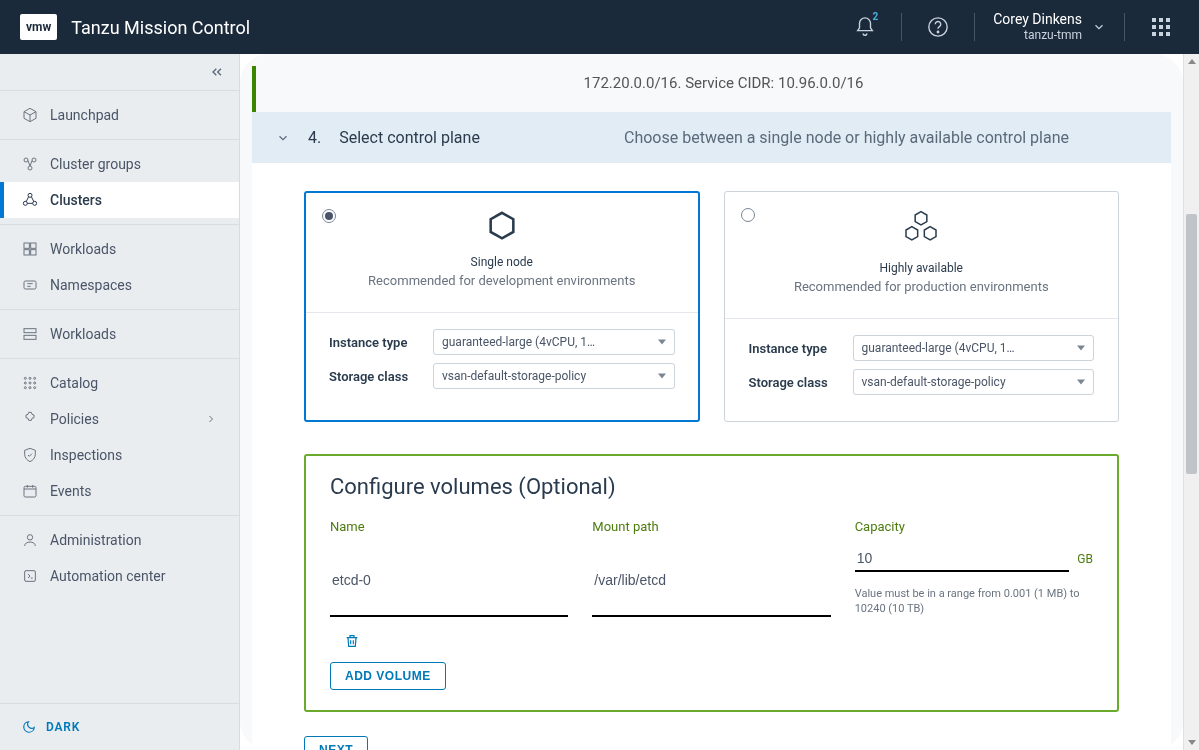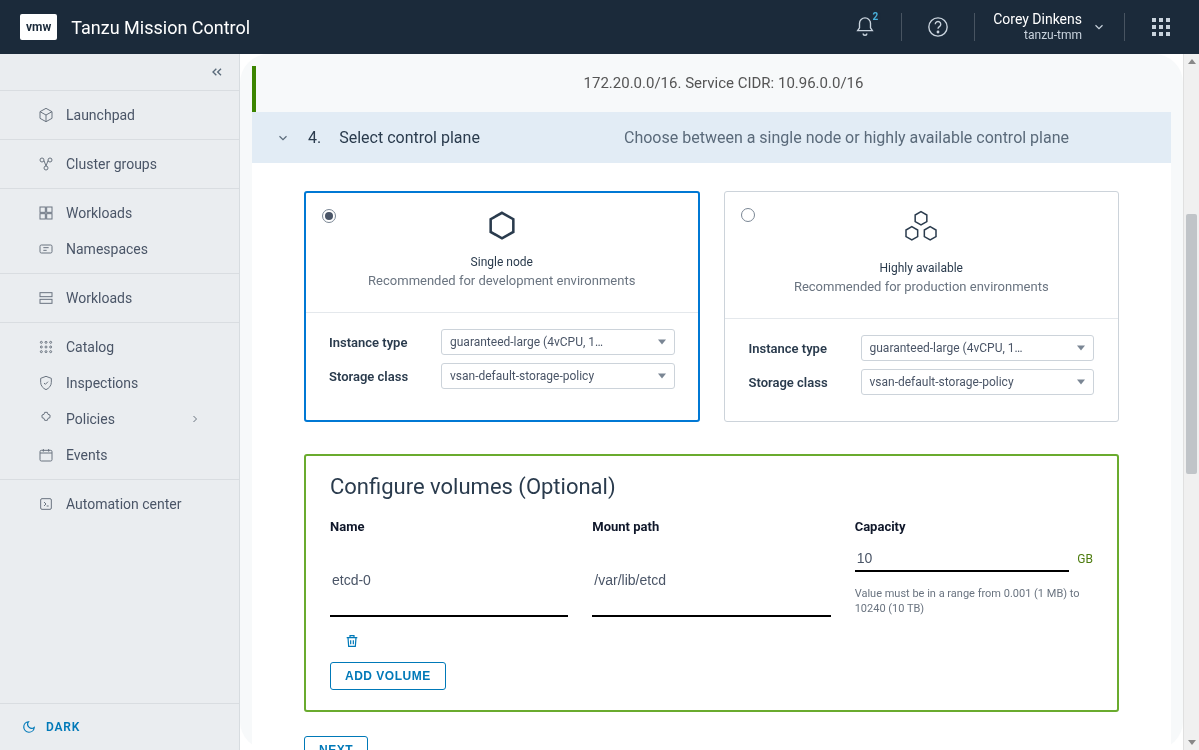--- a/index.html
+++ b/index.html
@@ -12,21 +12,21 @@
 .icon-btn { width: 36px; height: 36px; display: flex; align-items: center; justify-content: center; cursor: pointer; position: relative; }
 .sep { width: 1px; height: 28px; background: rgba(255,255,255,0.2); }
 .badge { position: absolute; top: 2px; right: 2px; background: #1b2a3a; color: #49afd9; font-size: 10px; font-weight: 700; padding: 0 3px; border-radius: 8px; }
 .user { display: flex; align-items: center; gap: 10px; cursor: pointer; }
 .user-names { text-align: right; line-height: 1.3; }
 .user-name { font-size: 14px; }
 .user-tenant { font-size: 12px; color: #c9d3dd; }
 .body { flex: 1; display: flex; min-height: 0; }
 .sidebar { width: 240px; background: #eaedf0; display: flex; flex-direction: column; border-right: 1px solid #d7dce0; }
 .collapse { height: 36px; display: flex; justify-content: flex-end; align-items: center; padding-right: 14px; cursor: pointer; }
-.nav-group { border-top: 1px solid #d9dde1; padding: 6px 16px; }
+.nav-group { border-top: 1px solid #d9dde1; padding: 6px 0; }
 .nav-group:first-of-type { border-top: none; }
 .nav-item { display: flex; align-items: center; gap: 12px; padding: 10px 22px; font-size: 14px; color: #4a5567; cursor: pointer; }
 .nav-item svg { flex-shrink: 0; }
 .nav-item.active { background: #fff; color: #2a3b4d; border-left: 4px solid #0078d4; padding-left: 18px; font-weight: 500; }
 .dark-toggle { margin-top: auto; padding: 16px 22px; display: flex; gap: 10px; align-items: center; color: #0079b8; font-size: 12px; font-weight: 600; letter-spacing: 0.8px; cursor: pointer; border-top: 1px solid #d9dde1; }
 .main { flex: 1; display: flex; min-height: 0; }
 .content { flex: 1; overflow-y: auto; background: #f7f9fa; padding: 12px; border-radius: 29px; }
 .scrollbar-track { width: 16px; background: #f0f0f0; border-left: 1px solid #e0e0e0; position: relative; }
 .scrollbar-btn { height: 16px; display:flex; align-items:center; justify-content:center; cursor:pointer; }
 .scrollbar-thumb { position: absolute; left: 2px; right: 2px; top: 160px; height: 260px; background: #c0c4c8; border-radius: 2px; cursor: pointer; }
@@ -39,29 +39,29 @@
 .card { flex: 1; border: 1px solid #ccd3da; border-radius: 3px; padding: 18px 24px 18px; position: relative; cursor: pointer; }
 .card.selected { border: 2px solid #0078d4; padding: 17px 23px 17px; }
 .card-radio { position: absolute; top: 16px; left: 16px; width: 14px; height: 14px; border: 1px solid #7a8694; border-radius: 50%; display:flex; align-items:center; justify-content:center; }
 .card-radio.checked::after { content:''; width:8px; height:8px; background:#4a5567; border-radius:50%; }
 .card-top { text-align:center; }
 .card-icon { margin: 0 auto 8px; }
 .card-title { font-size: 12px; font-weight: 400; color: #2a3b4d; margin-bottom: 4px; }
 .card-sub { font-size: 13px; color: #6a7480; margin-bottom: 24px; text-align: center; }
 .card-divider { border-top: 1px solid #e4e8ec; margin: 0 -24px 16px; }
 .selected .card-divider { margin: 0 -23px 16px; }
-.field-row { display: flex; align-items: center; gap: 12px; margin-bottom: 8px; }
+.field-row { display: flex; align-items: center; gap: 4px; margin-bottom: 8px; }
 .field-label { width: 100px; font-size: 13px; color: #2a3b4d; font-weight: 600; }
 .select { flex: 1; border: 1px solid #ccd3da; border-radius: 3px; padding: 5px 22px 5px 8px; font-size: 12px; color: #4a5567; position: relative; background: #fff; cursor: pointer; overflow: hidden; text-overflow: ellipsis; white-space: nowrap; }
 .select::after { content:''; position:absolute; right:8px; top:50%; width:0; height:0; border-left:4px solid transparent; border-right:4px solid transparent; border-top:5px solid #7a8694; transform: translateY(-50%); }
 .volumes-box { border: 2px solid #6aab2e; border-radius: 3px; padding: 18px 24px 20px; margin-top: 32px; }
 .vol-title { font-size: 22px; font-weight: 400; color: #2a3b4d; margin-bottom: 20px; }
 .vol-grid { display: flex; gap: 24px; margin-bottom: 6px; }
 .vol-col { flex: 1; display: flex; flex-direction: column; min-width:0; }
-.vol-label { font-size: 13px; color: #0f172a; font-weight: 700; margin-bottom: 12px; }
+.vol-label { font-size: 13px; color: #4d7c0f; font-weight: 400; margin-bottom: 12px; }
 .vol-input-wrap { display:flex; align-items:center; gap:8px; }
 .vol-input { flex:1; border: none; border-bottom: 2px solid #000000; padding: 4px 2px; font-size: 14px; color: #4a5567; background: transparent; outline: none; }
 .vol-unit { font-size: 12px; color: #4d7c0f; }
 .vol-help { font-size: 11px; color: #6a7480; margin-top: 14px; line-height:1.4; }
 .trash-btn { margin: 16px 0 10px 14px; cursor: pointer; width: 20px; }
 .btn-outline { border: 1px solid #0079b8; color: #0079b8; background: #fff; padding: 6px 14px; font-size: 12px; font-weight: 600; letter-spacing: 0.5px; border-radius: 3px; cursor: pointer; }
 .next-row { margin-top: 24px; }
 .chevron { cursor:pointer; }
 .nav-chevron { margin-left: auto; }
 </style>
@@ -135,20 +135,29 @@
       <div class="nav-group">
         <div class="nav-item">
           <svg width="16" height="16" viewBox="0 0 24 24" fill="none" stroke="#6a7480" stroke-width="1.5">
               <circle cx="6" cy="6" r="3"></circle>
               <circle cx="18" cy="6" r="3"></circle>
               <circle cx="12" cy="18" r="3"></circle>
               <path d="M9 7l3 8M15 7l-3 8"></path>
             </svg>
           <span>Cluster groups</span>
         </div>
+        <div class="nav-item active">
+          <svg width="16" height="16" viewBox="0 0 24 24" fill="none" stroke="#2a3b4d" stroke-width="1.5">
+              <circle cx="12" cy="5" r="3"></circle>
+              <circle cx="5" cy="17" r="3"></circle>
+              <circle cx="19" cy="17" r="3"></circle>
+              <path d="M10 7l-4 8M14 7l4 8M8 17h8"></path>
+            </svg>
+          <span>Clusters</span>
+        </div>
       </div>
       <div class="nav-group">
         <div class="nav-item">
           <svg width="16" height="16" viewBox="0 0 24 24" fill="none" stroke="#6a7480" stroke-width="1.5">
               <rect x="3" y="3" width="8" height="8"></rect>
               <rect x="13" y="3" width="8" height="8"></rect>
               <rect x="3" y="13" width="8" height="8"></rect>
               <rect x="13" y="13" width="8" height="8"></rect>
             </svg>
           <span>Workloads</span>
@@ -180,43 +189,50 @@
               <circle cx="12" cy="12" r="1.5"></circle>
               <circle cx="19" cy="12" r="1.5"></circle>
               <circle cx="5" cy="19" r="1.5"></circle>
               <circle cx="12" cy="19" r="1.5"></circle>
               <circle cx="19" cy="19" r="1.5"></circle>
             </svg>
           <span>Catalog</span>
         </div>
         <div class="nav-item">
           <svg width="16" height="16" viewBox="0 0 24 24" fill="none" stroke="#6a7480" stroke-width="1.5">
-              <path d="M12 2l8 3v6c0 5-3.5 9-8 11-4.5-2-8-6-8-11V5l8-3z"></path>
-              <path d="M9 12l2 2 4-4"></path>
-            </svg>
-          <span>Inspections</span>
-        </div>
-        <div class="nav-item">
-          <svg width="16" height="16" viewBox="0 0 24 24" fill="none" stroke="#6a7480" stroke-width="1.5">
               <path d="M10 2h4l1 3 3 1v4l-3 1-1 3h-4l-1-3-3-1V6l3-1 1-3z"></path>
             </svg>
           <span>Policies</span>
           <svg class="nav-chevron" width="12" height="12" viewBox="0 0 24 24" fill="none" stroke="#6a7480" stroke-width="2">
               <path d="M9 6l6 6-6 6"></path>
             </svg>
         </div>
         <div class="nav-item">
           <svg width="16" height="16" viewBox="0 0 24 24" fill="none" stroke="#6a7480" stroke-width="1.5">
+              <path d="M12 2l8 3v6c0 5-3.5 9-8 11-4.5-2-8-6-8-11V5l8-3z"></path>
+              <path d="M9 12l2 2 4-4"></path>
+            </svg>
+          <span>Inspections</span>
+        </div>
+        <div class="nav-item">
+          <svg width="16" height="16" viewBox="0 0 24 24" fill="none" stroke="#6a7480" stroke-width="1.5">
               <rect x="3" y="5" width="18" height="16" rx="2"></rect>
               <path d="M3 9h18M8 3v4M16 3v4"></path>
             </svg>
           <span>Events</span>
         </div>
       </div>
       <div class="nav-group">
+        <div class="nav-item">
+          <svg width="16" height="16" viewBox="0 0 24 24" fill="none" stroke="#6a7480" stroke-width="1.5">
+              <circle cx="12" cy="8" r="4"></circle>
+              <path d="M4 21c0-4 4-6 8-6s8 2 8 6"></path>
+            </svg>
+          <span>Administration</span>
+        </div>
         <div class="nav-item">
           <svg width="16" height="16" viewBox="0 0 24 24" fill="none" stroke="#6a7480" stroke-width="1.5">
               <rect x="4" y="4" width="16" height="16" rx="2"></rect>
               <path d="M9 9l3 3-3 3M13 15h3"></path>
             </svg>
           <span>Automation center</span>
         </div>
       </div>
       <div class="dark-toggle">
         <svg width="14" height="14" viewBox="0 0 24 24" fill="none" stroke="#0079b8" stroke-width="2">

